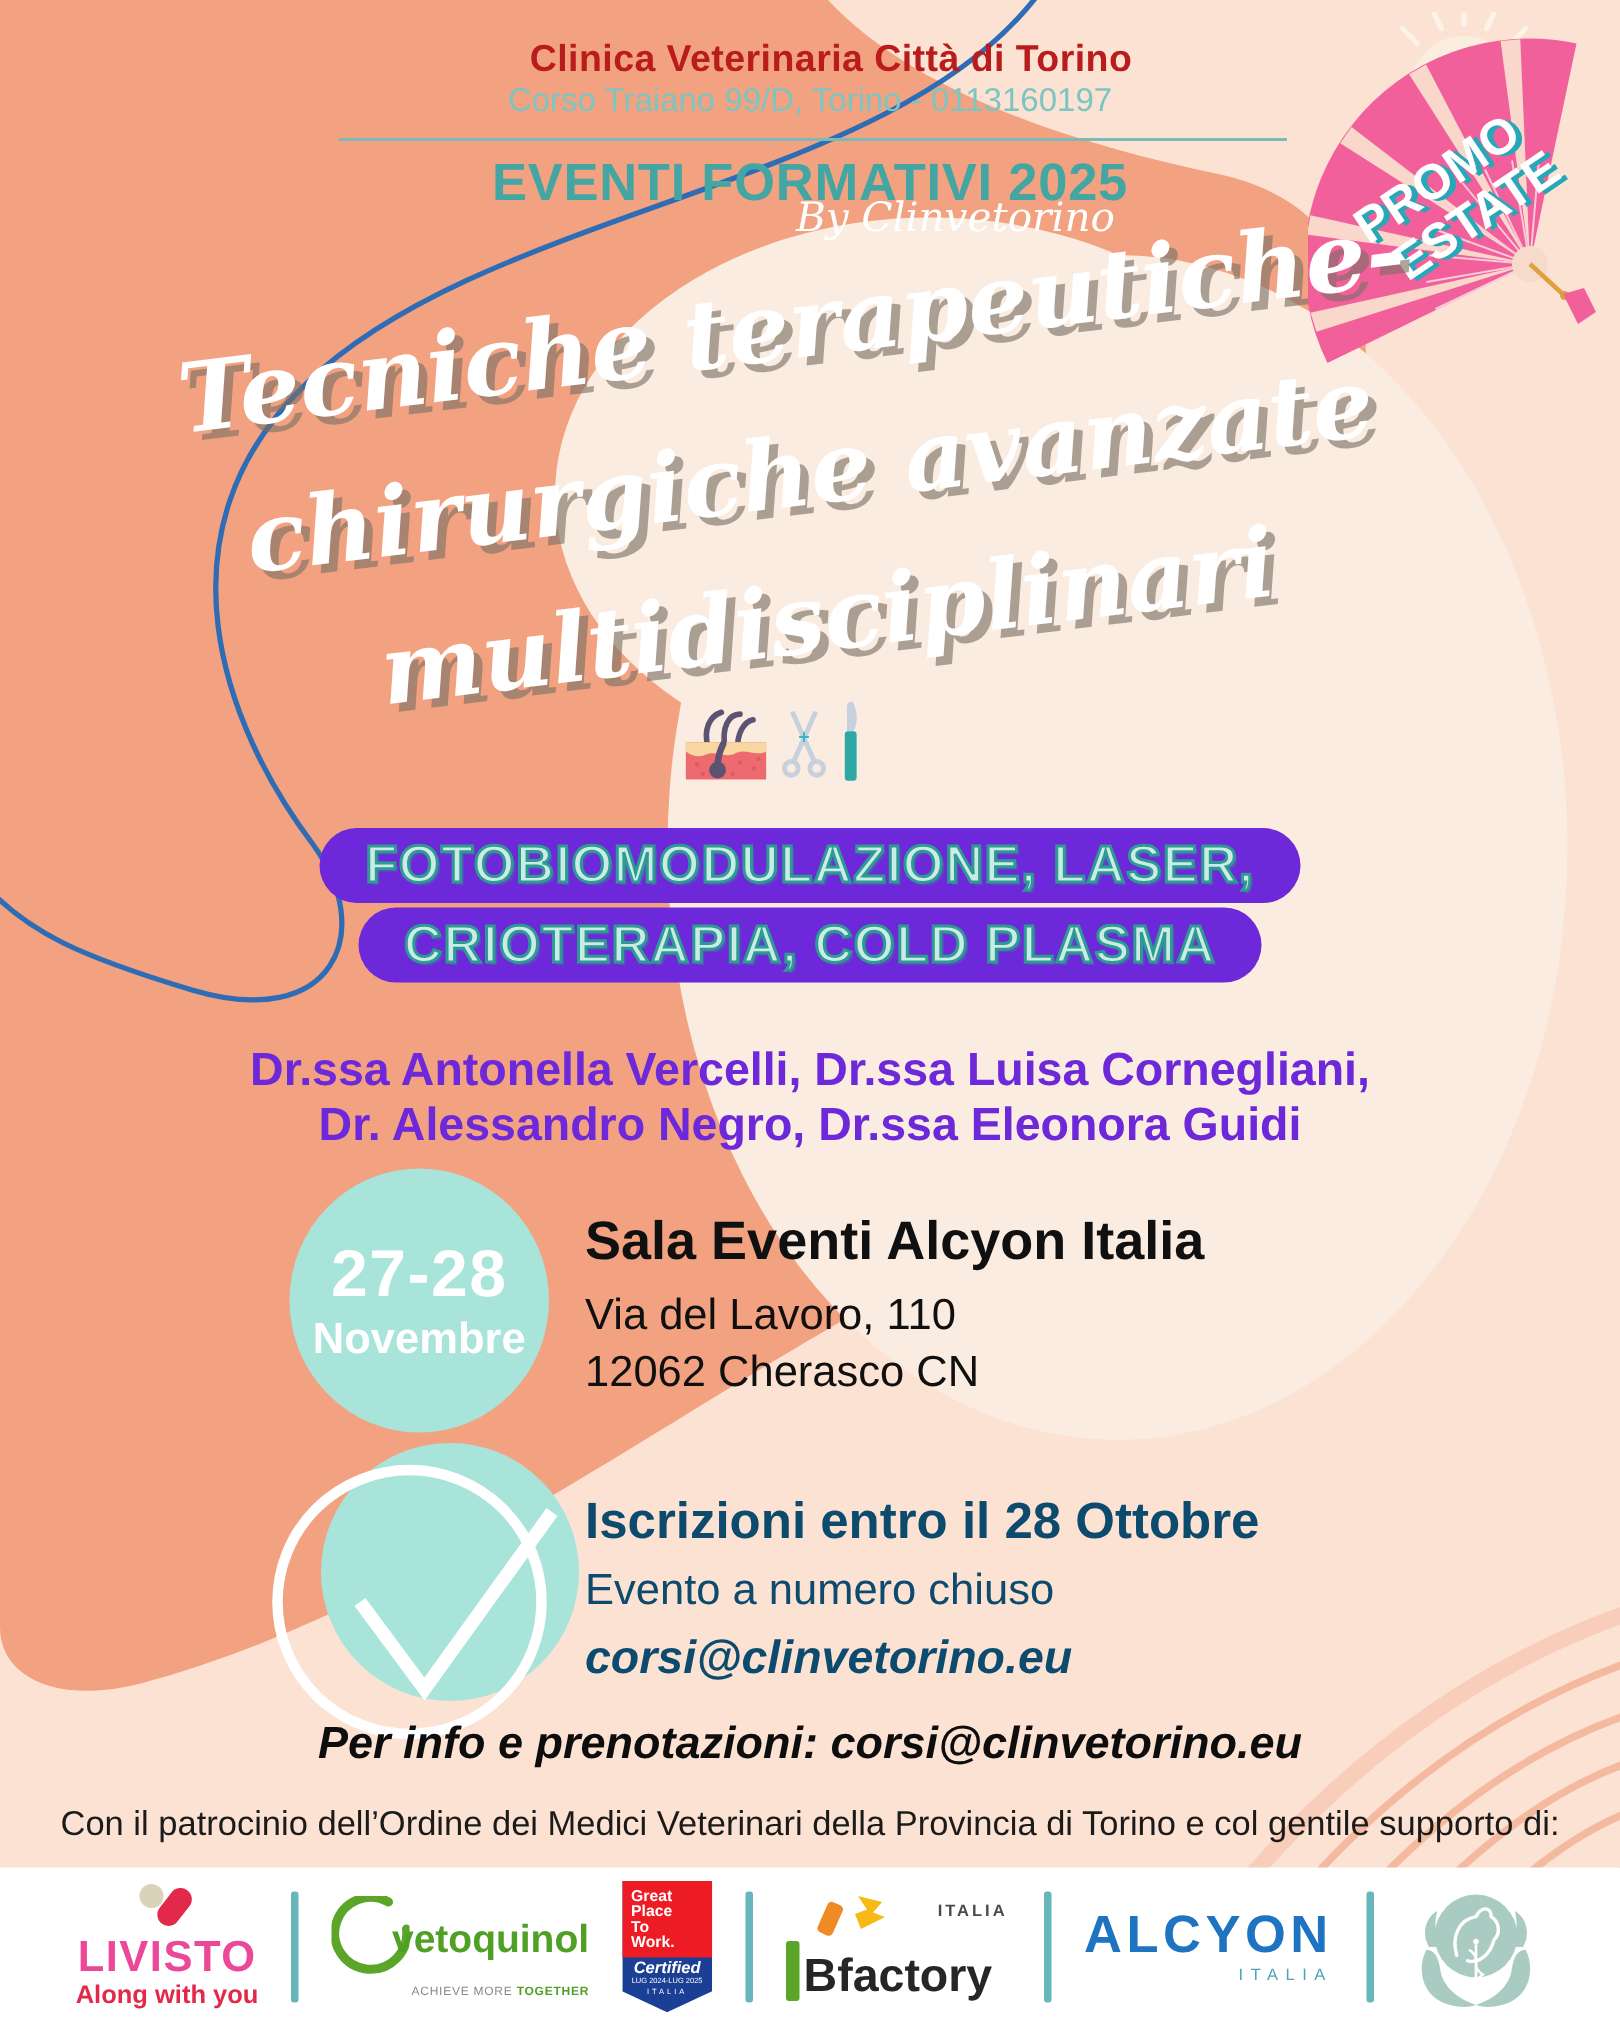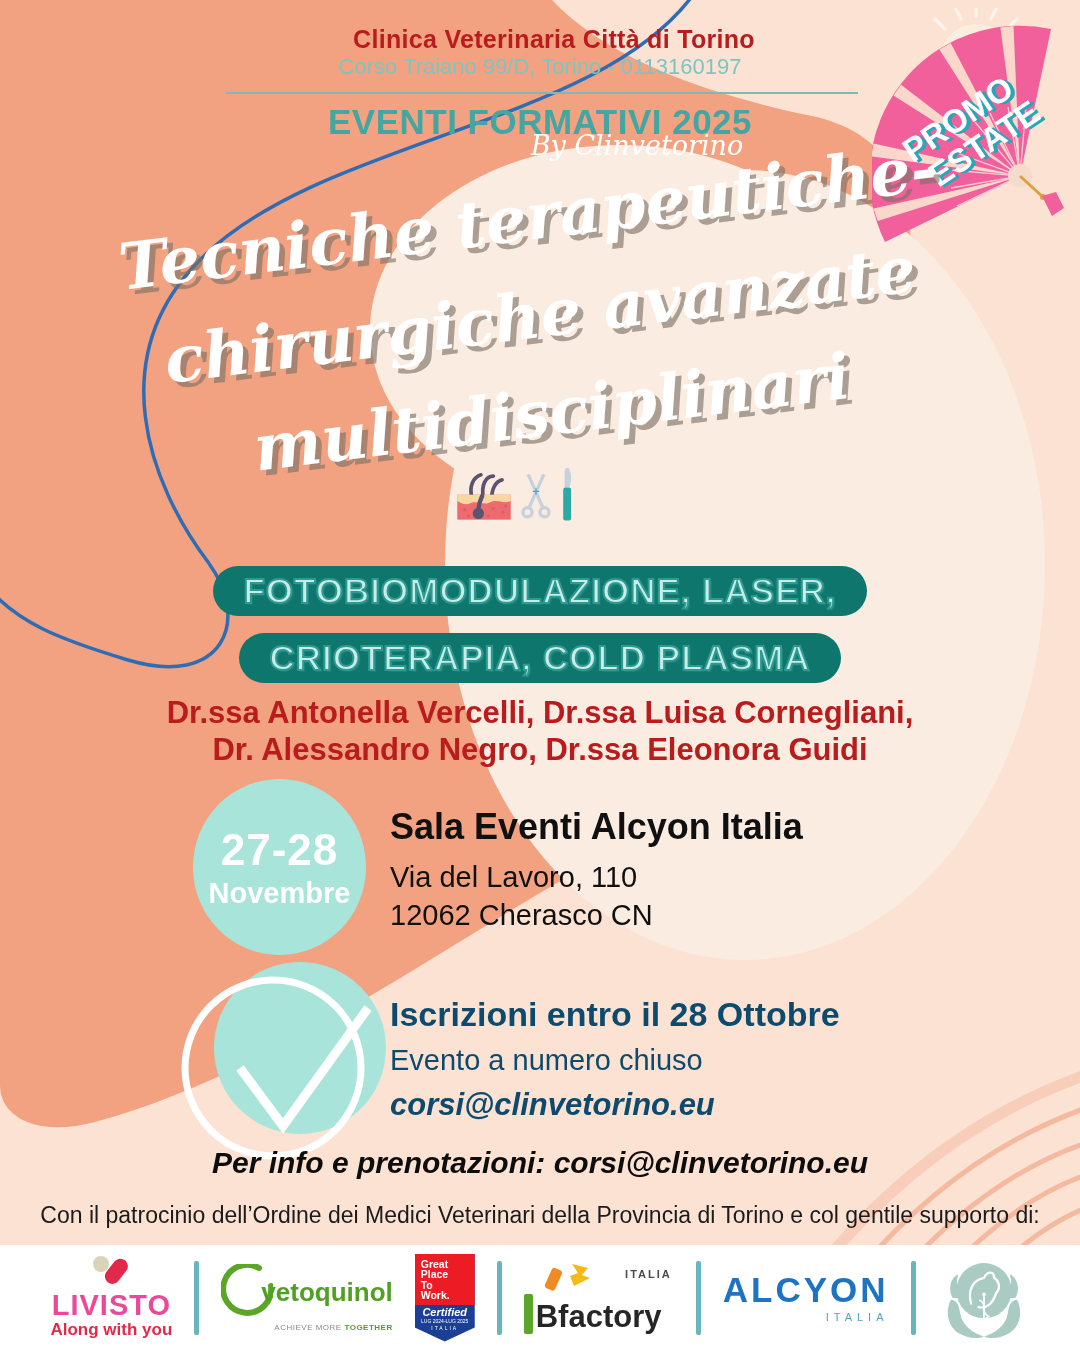--- a/index.html
+++ b/index.html
@@ -17,26 +17,26 @@
   .byline{top:130px;font-family:"DejaVu Serif",serif;font-style:italic;font-size:27px;color:#ffffff;transform:translateX(97px);}
 
   
   .title-block{top:168px;left:0;width:1080px;transform:rotate(-7deg);text-align:center;}
   .title-line{font-family:"DejaVu Serif",serif;font-style:italic;font-weight:bold;
       font-size:64px;line-height:98px;color:#ffffff;white-space:nowrap;
       text-shadow:5px 6px 0 rgba(122,111,100,.62);}
 
   
   .topics{top:549px;left:0;width:1080px;text-align:center;}
-  .pill{display:block;width:max-content;margin:17px auto;background:#0f766e;border-radius:36px;
+  .pill{display:block;width:max-content;margin:3px auto;background:#6d28d9;border-radius:36px;
         padding:5px 30px;}
   .pill span{font-size:35px;font-weight:800;letter-spacing:1px;color:#C9ECE7;
         -webkit-text-stroke:2px #2E9B93;text-shadow:2px 2px 0 rgba(46,155,147,.30);}
 
-  .speakers{top:694px;color:#b91c1c;font-weight:bold;font-size:31px;line-height:37px;}
+  .speakers{top:694px;color:#6d28d9;font-weight:bold;font-size:31px;line-height:37px;}
 
   
   .date-circle{left:193px;top:779px;width:173px;height:176px;border-radius:50%;background:#A9E4DB;
       display:flex;flex-direction:column;align-items:center;justify-content:center;color:#fff;}
   .date-days{font-size:44px;font-weight:bold;letter-spacing:1px;}
   .date-month{font-size:29px;font-weight:bold;margin-top:2px;}
   .venue{left:390px;top:806px;color:#101010;}
   .venue-name{font-size:36px;font-weight:bold;margin-bottom:10px;}
   .venue-line{font-size:29px;line-height:38px;}
 

